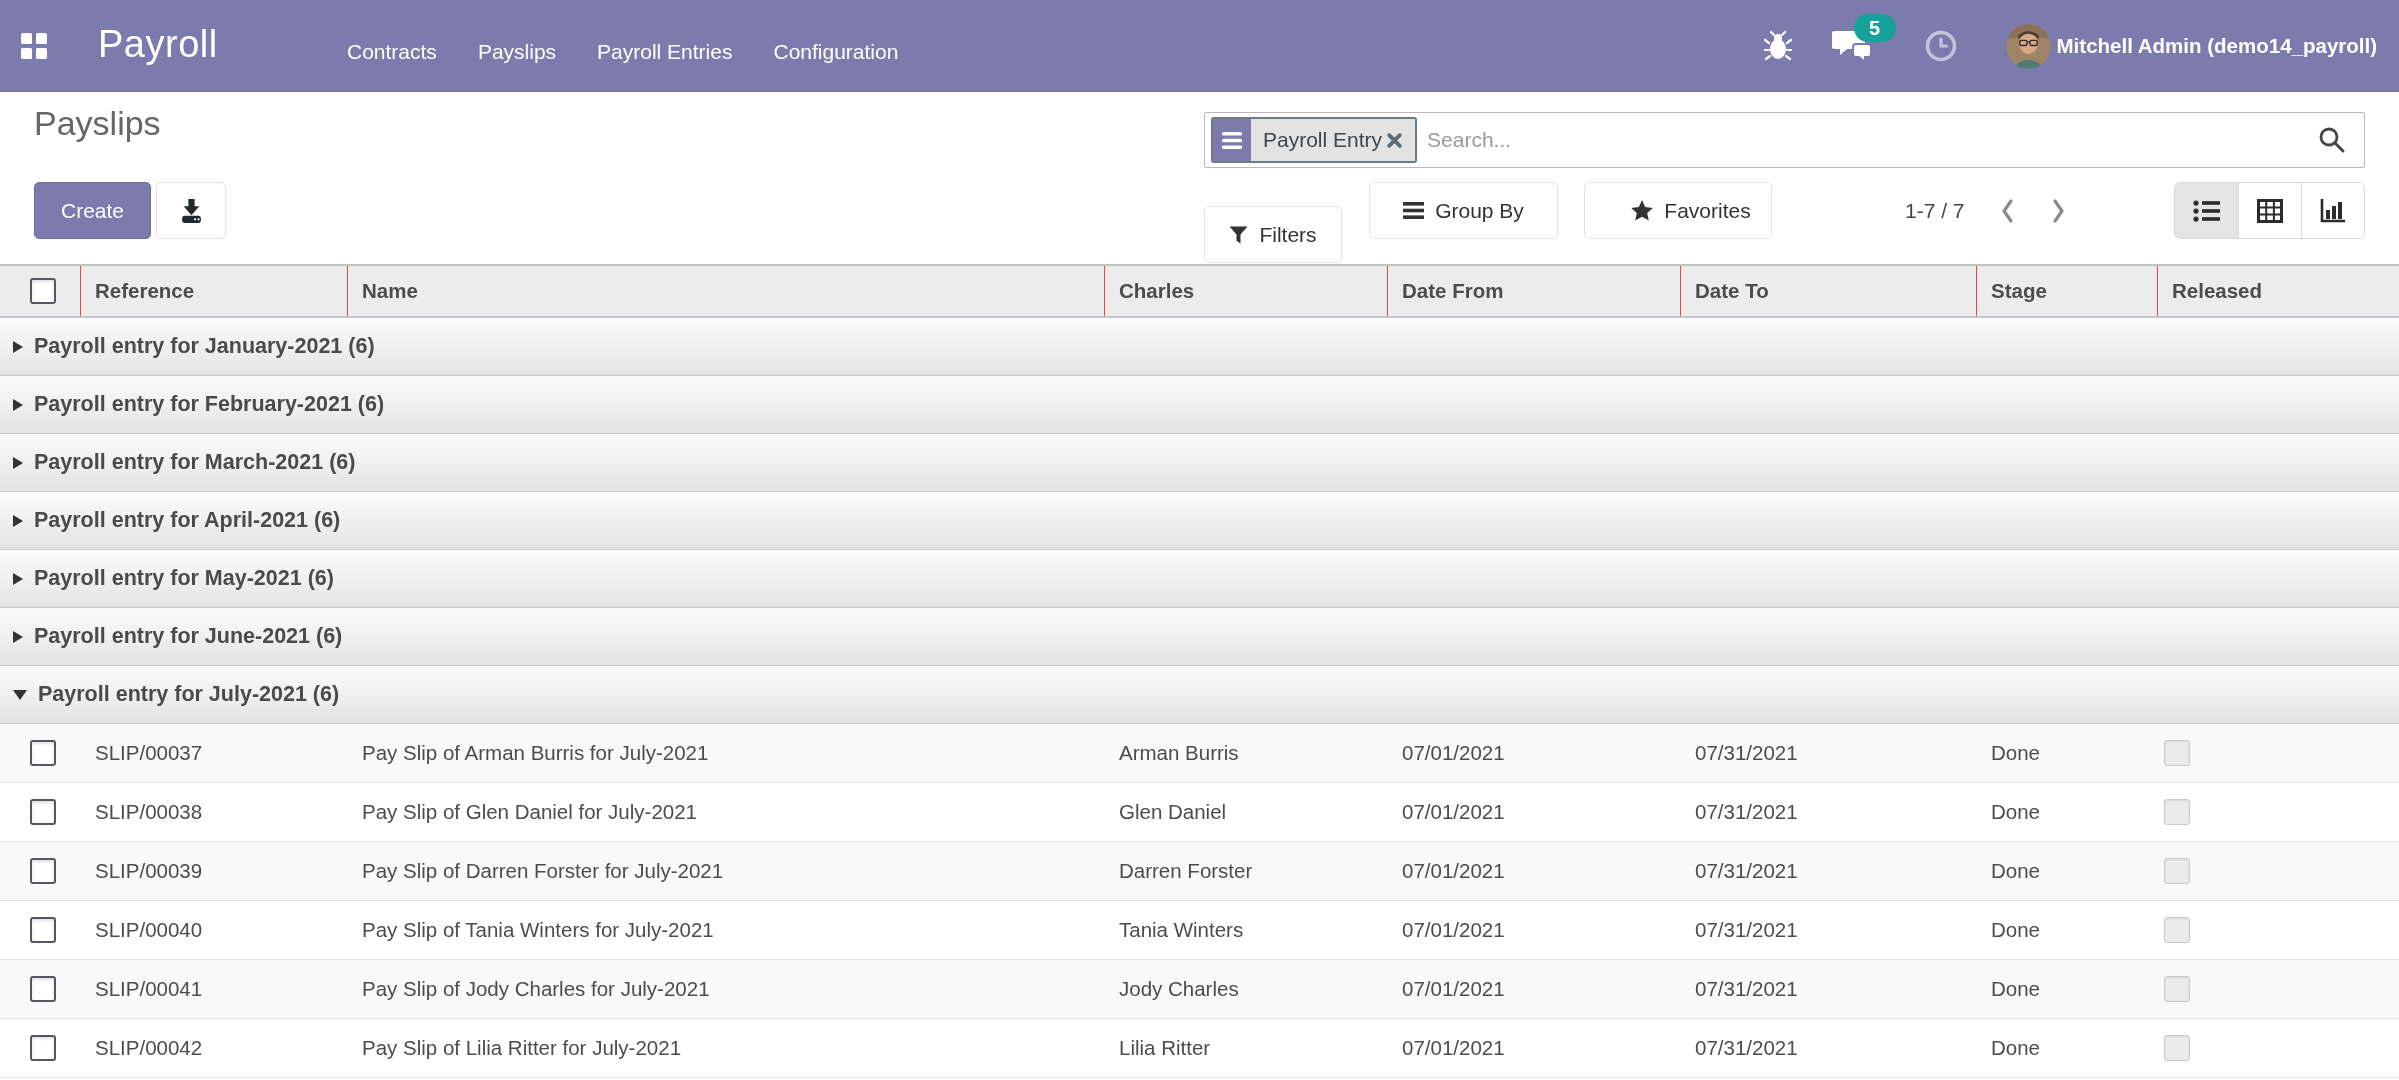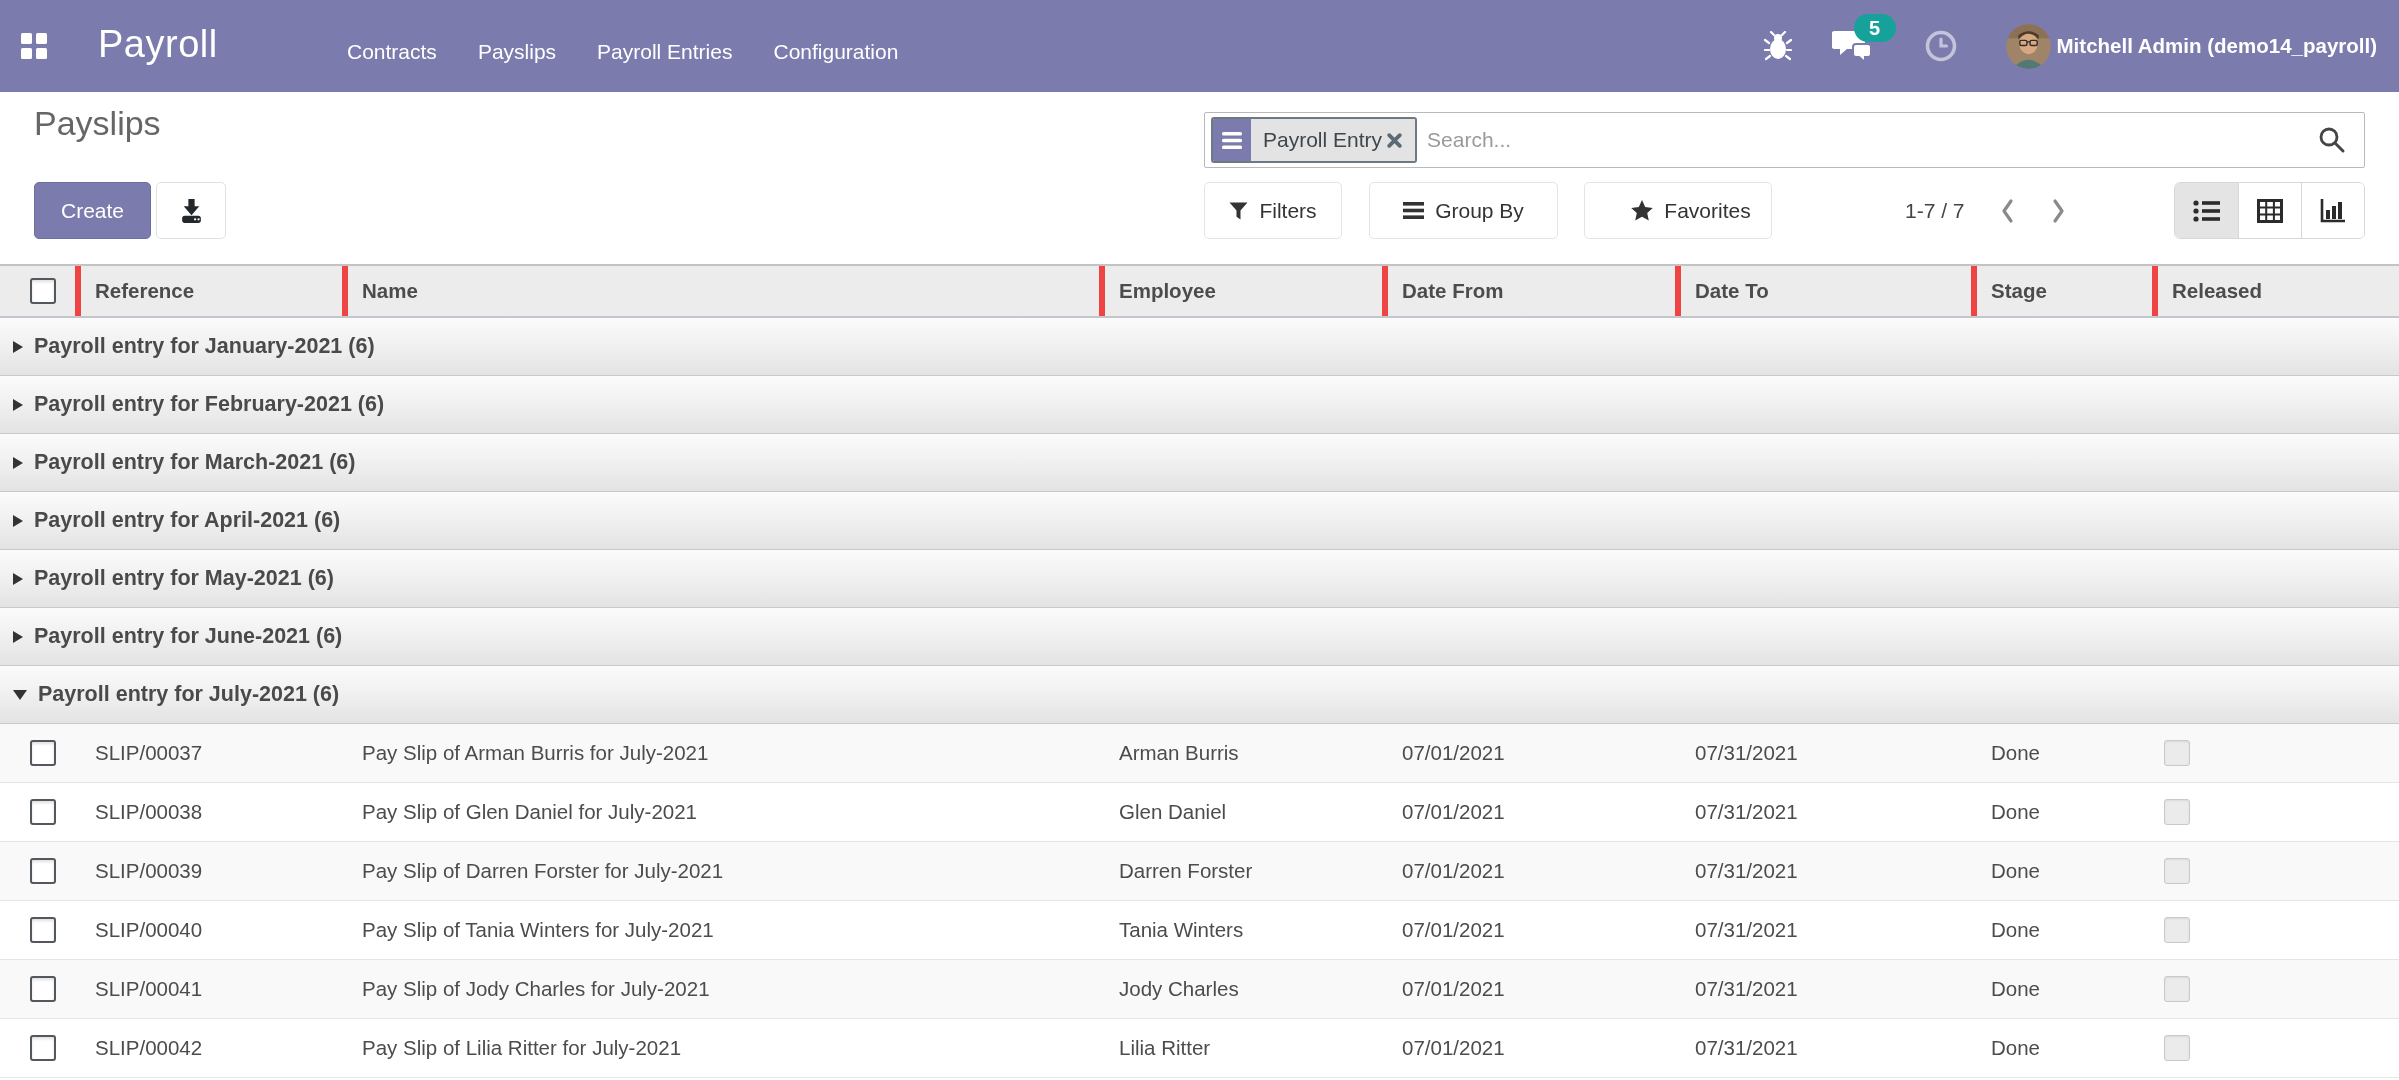--- a/index.html
+++ b/index.html
@@ -37,40 +37,40 @@
   .search-mag{margin-right:18px;display:flex;cursor:pointer;}
 
   .btn-create{position:absolute;left:34px;top:90px;width:117px;height:57px;background:var(--accent,#7C7BAD);
               border:1px solid #6f6ea2;border-radius:5px;color:#fff;font-size:21px;cursor:pointer;
               font-family:"Liberation Sans",sans-serif;}
   .btn-export{position:absolute;left:156px;top:90px;width:70px;height:57px;background:#fff;
               border:1px solid #dfe3e6;border-radius:5px;display:flex;align-items:center;justify-content:center;cursor:pointer;}
   .cp-btn{position:absolute;top:90px;height:57px;background:#fff;border:1px solid #e2e4e6;border-radius:5px;
           display:flex;align-items:center;justify-content:center;gap:11px;font-size:21px;color:#333;
           cursor:pointer;font-family:"Liberation Sans",sans-serif;box-sizing:border-box;}
-  .b-filters{left:1204px;width:138px;}
+  .b-filters{left:1204px;width:138px;margin-top:24px;}
   .b-groupby{left:1369px;width:189px;}
   .b-favorites{left:1584px;width:188px;padding-left:32px;}
 
   .pager{position:absolute;left:1905px;top:90px;height:57px;display:flex;align-items:center;}
   .pager-value{font-size:21px;color:#444;}
   .pager-btn{background:none;border:none;padding:0;margin-left:34px;cursor:pointer;display:flex;align-items:center;}
 
   .switcher{position:absolute;left:2174px;top:90px;height:57px;display:flex;border:1px solid #d8d8d8;
             border-radius:6px;overflow:hidden;box-sizing:border-box;}
   .sw-btn{width:63px;border:none;background:#fff;display:flex;align-items:center;justify-content:center;cursor:pointer;}
   .sw-btn + .sw-btn{border-left:1px solid #d8d8d8;}
   .sw-btn.active{background:#e4e4e4;}
 
   
   .listview{position:relative;}
   .grid{display:grid;grid-template-columns:81px 267px 757px 283px 293px 296px 181px 1fr;}
   .lv-header{height:54px;background:#ececec;border-top:2px solid #c3c3c3;border-bottom:2px solid #c2c7cd;box-sizing:border-box;}
   .h-cell{display:flex;align-items:center;padding-left:14px;font-weight:bold;font-size:20.5px;color:#4c4c4c;
-          border-right:6px solid #ef4444;box-sizing:border-box;cursor:pointer;}
+          border-right:1px solid #ef4444;box-sizing:border-box;cursor:pointer;}
   .h-cell:last-child{border-right:none;}
   .h-select{padding-left:30px;cursor:default;}
 
   .cb{width:26px;height:26px;border:2px solid #53585e;border-radius:3px;background:#fff;
       box-sizing:border-box;box-shadow:inset 0 2px 3px rgba(0,0,0,.12);cursor:pointer;flex:none;}
   .cb-disabled{border:1px solid #c9c9c9;background:#ebebeb;box-shadow:inset 0 1px 2px rgba(0,0,0,.08);cursor:default;}
 
   .group-row{height:58px;display:flex;align-items:center;cursor:pointer;
              background:linear-gradient(to bottom,#fbfbfb 0%,#f1f1f1 45%,#e3e3e3 100%);
              border-bottom:1px solid #c9c9c9;box-sizing:border-box;}
@@ -274,21 +274,21 @@
     </div>
   </section>
 
   <div class="listview">
     <div class="lv-header grid">
       <div class="h-cell h-select">
           <span class="cb"></span>
         </div>
       <div class="h-cell">Reference</div>
       <div class="h-cell">Name</div>
-      <div class="h-cell">Employee</div>
+      <div class="h-cell">Charles</div>
       <div class="h-cell">Date From</div>
       <div class="h-cell">Date To</div>
       <div class="h-cell">Stage</div>
       <div class="h-cell">Released</div>
     </div>
     <div id="lv-body">
         <div class="group-row">
     <span class="caret"></span>
     <span class="group-label">Payroll entry for January-2021 (6)</span>
   </div>

